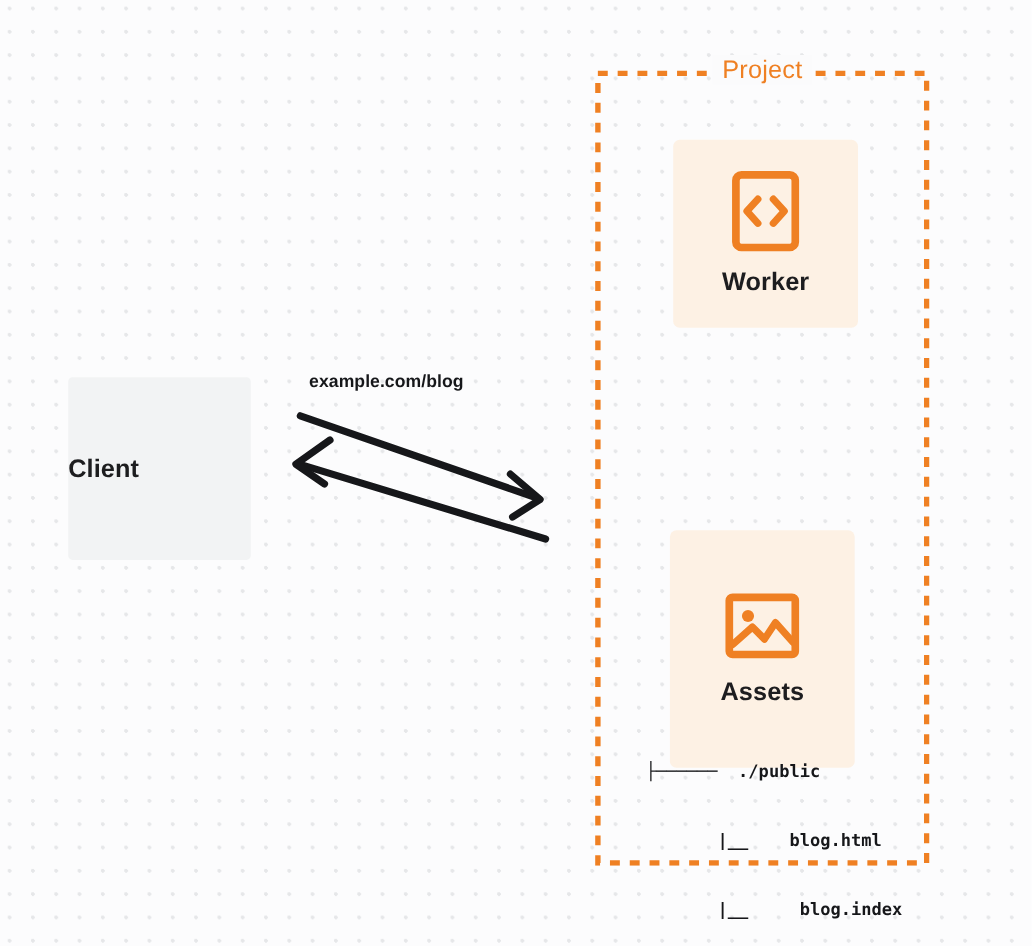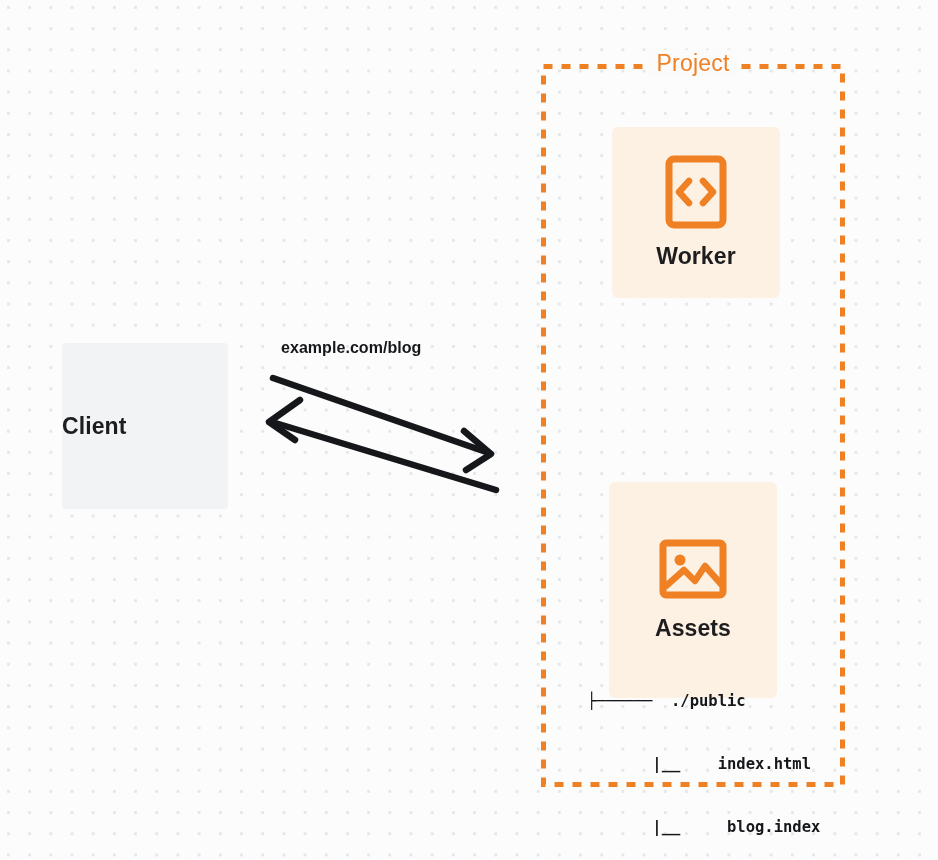--- a/index.html
+++ b/index.html
@@ -186,19 +186,19 @@
       <svg class="service-icon" width="68" height="60" viewBox="0 0 68 60">
         <rect x="4" y="4" width="60" height="52" rx="3" fill="none" stroke="#ef8023" stroke-width="7"></rect>
         <circle cx="21" cy="21" r="5.5" fill="#ef8023"></circle>
         <polyline points="7,47 25,31 36,42 46,27 62,45" fill="none" stroke="#ef8023" stroke-width="6.5" stroke-linecap="round" stroke-linejoin="round"></polyline>
       </svg>
       <span class="service-label">Assets</span>
     </div>
 
     <div id="assets-file-tree">
       <span class="tree-line">├──────  ./public</span>
-      <span class="tree-line">       |__    index.html</span>
+      <span class="tree-line">       |__    blog.html</span>
       <span class="tree-line">       |__     blog.index</span>
       
     </div>
 
   </div>
 </div>
 
 </body></html>

